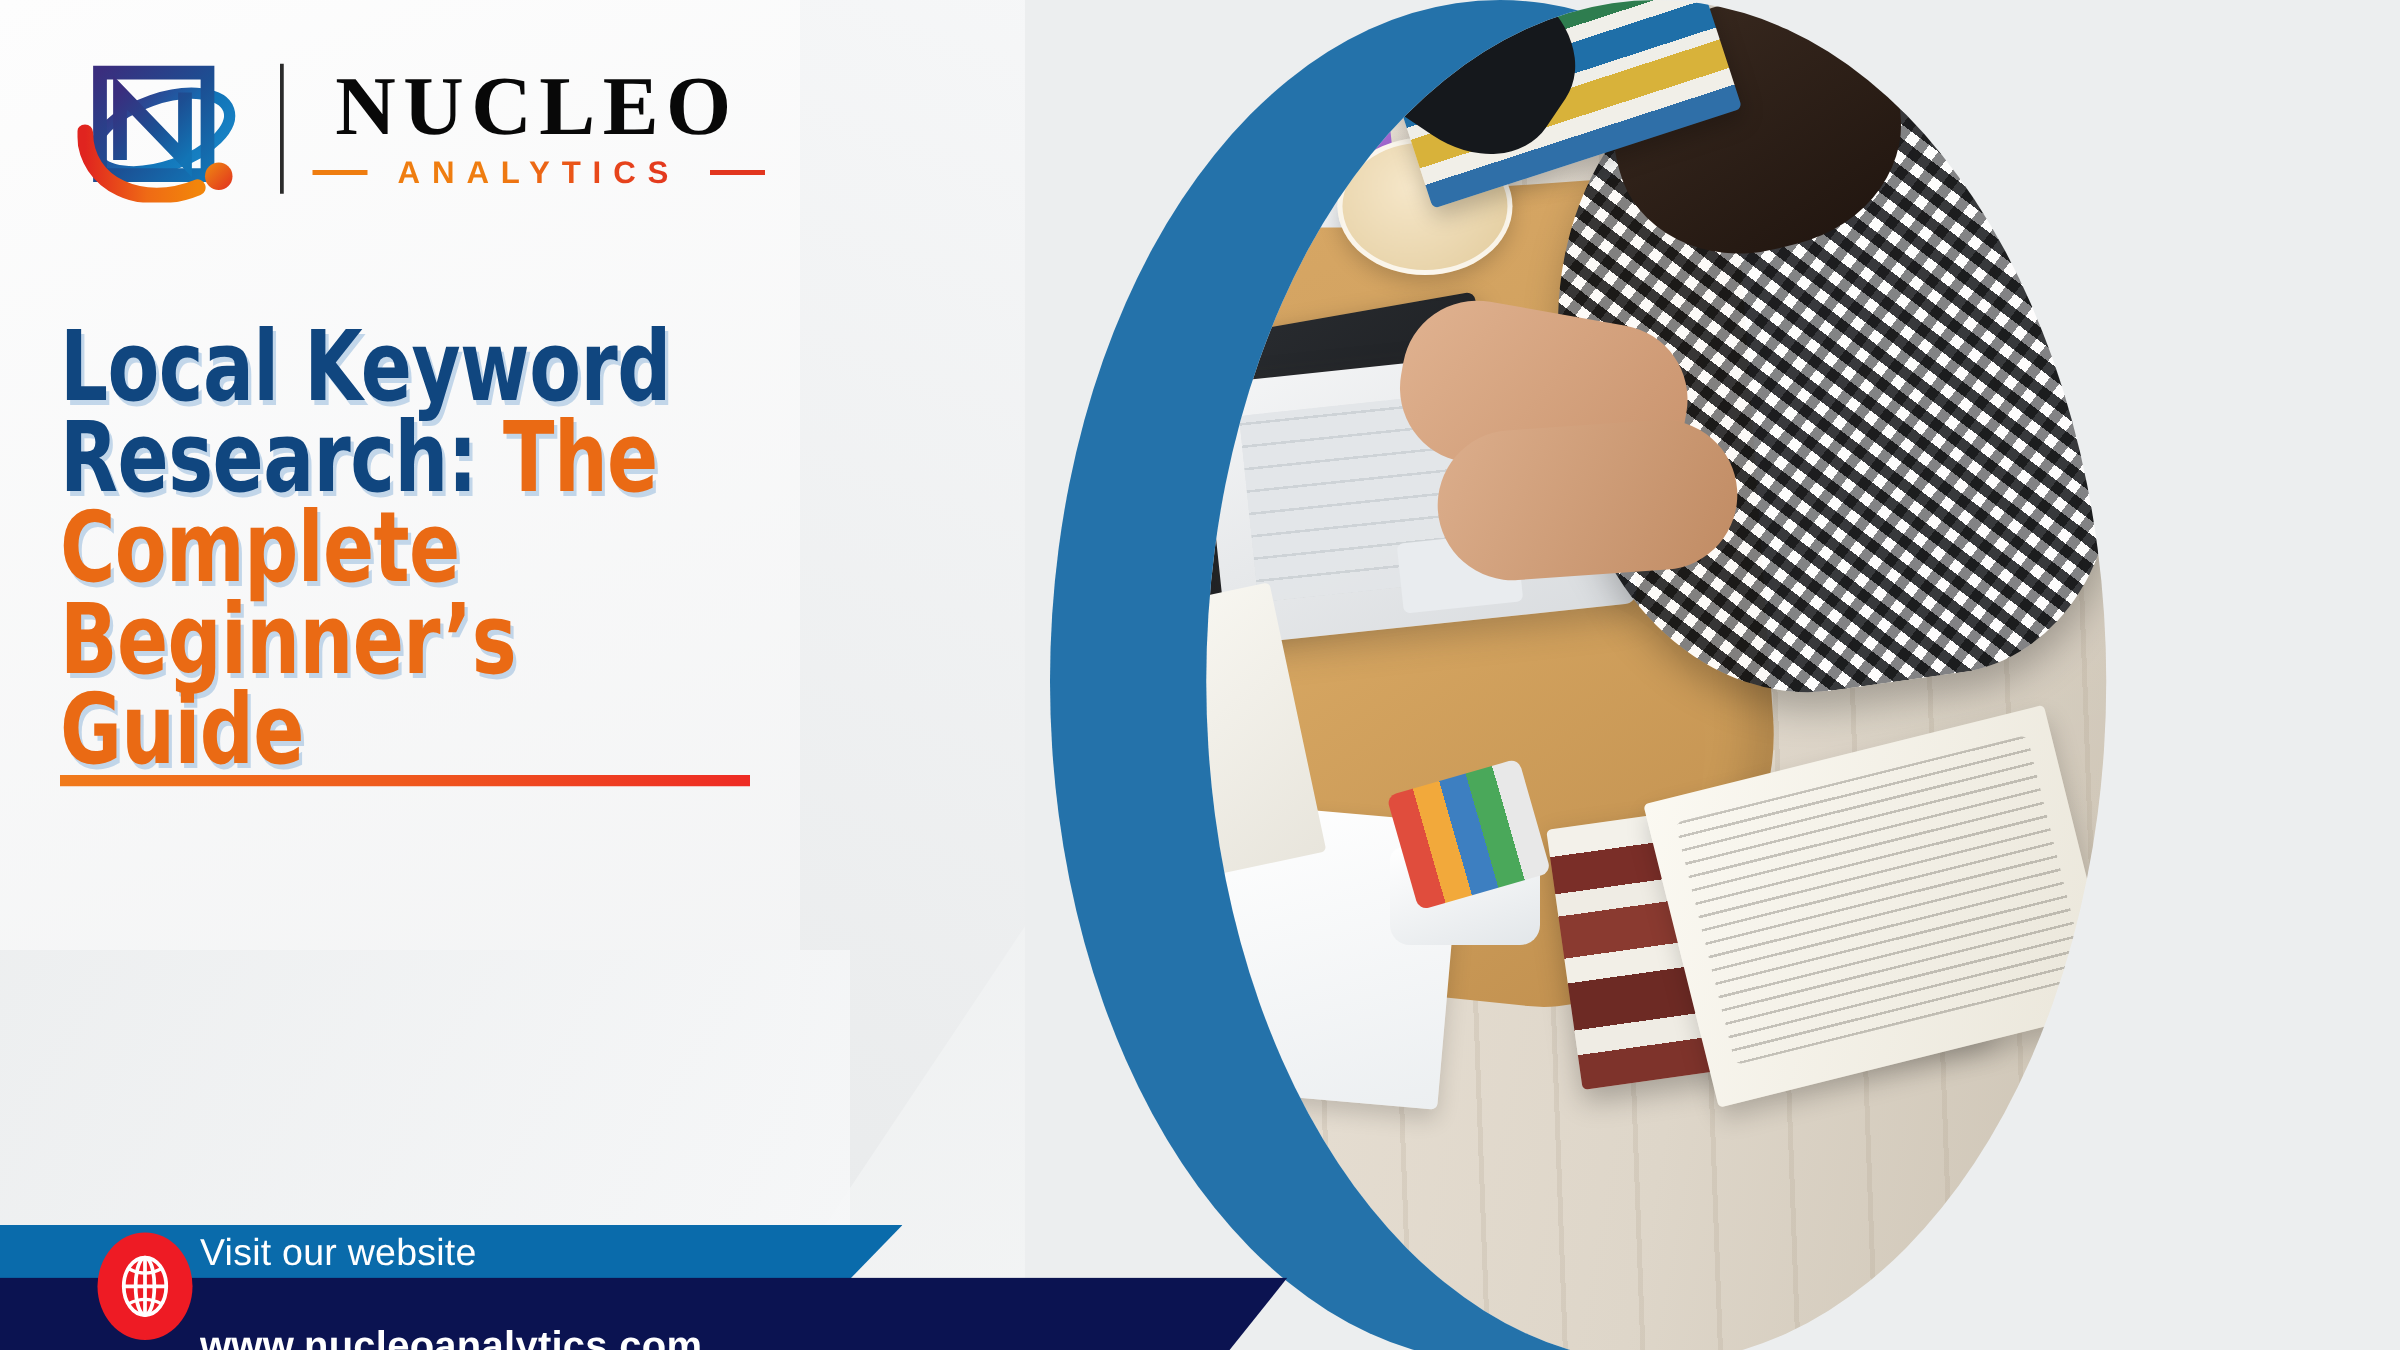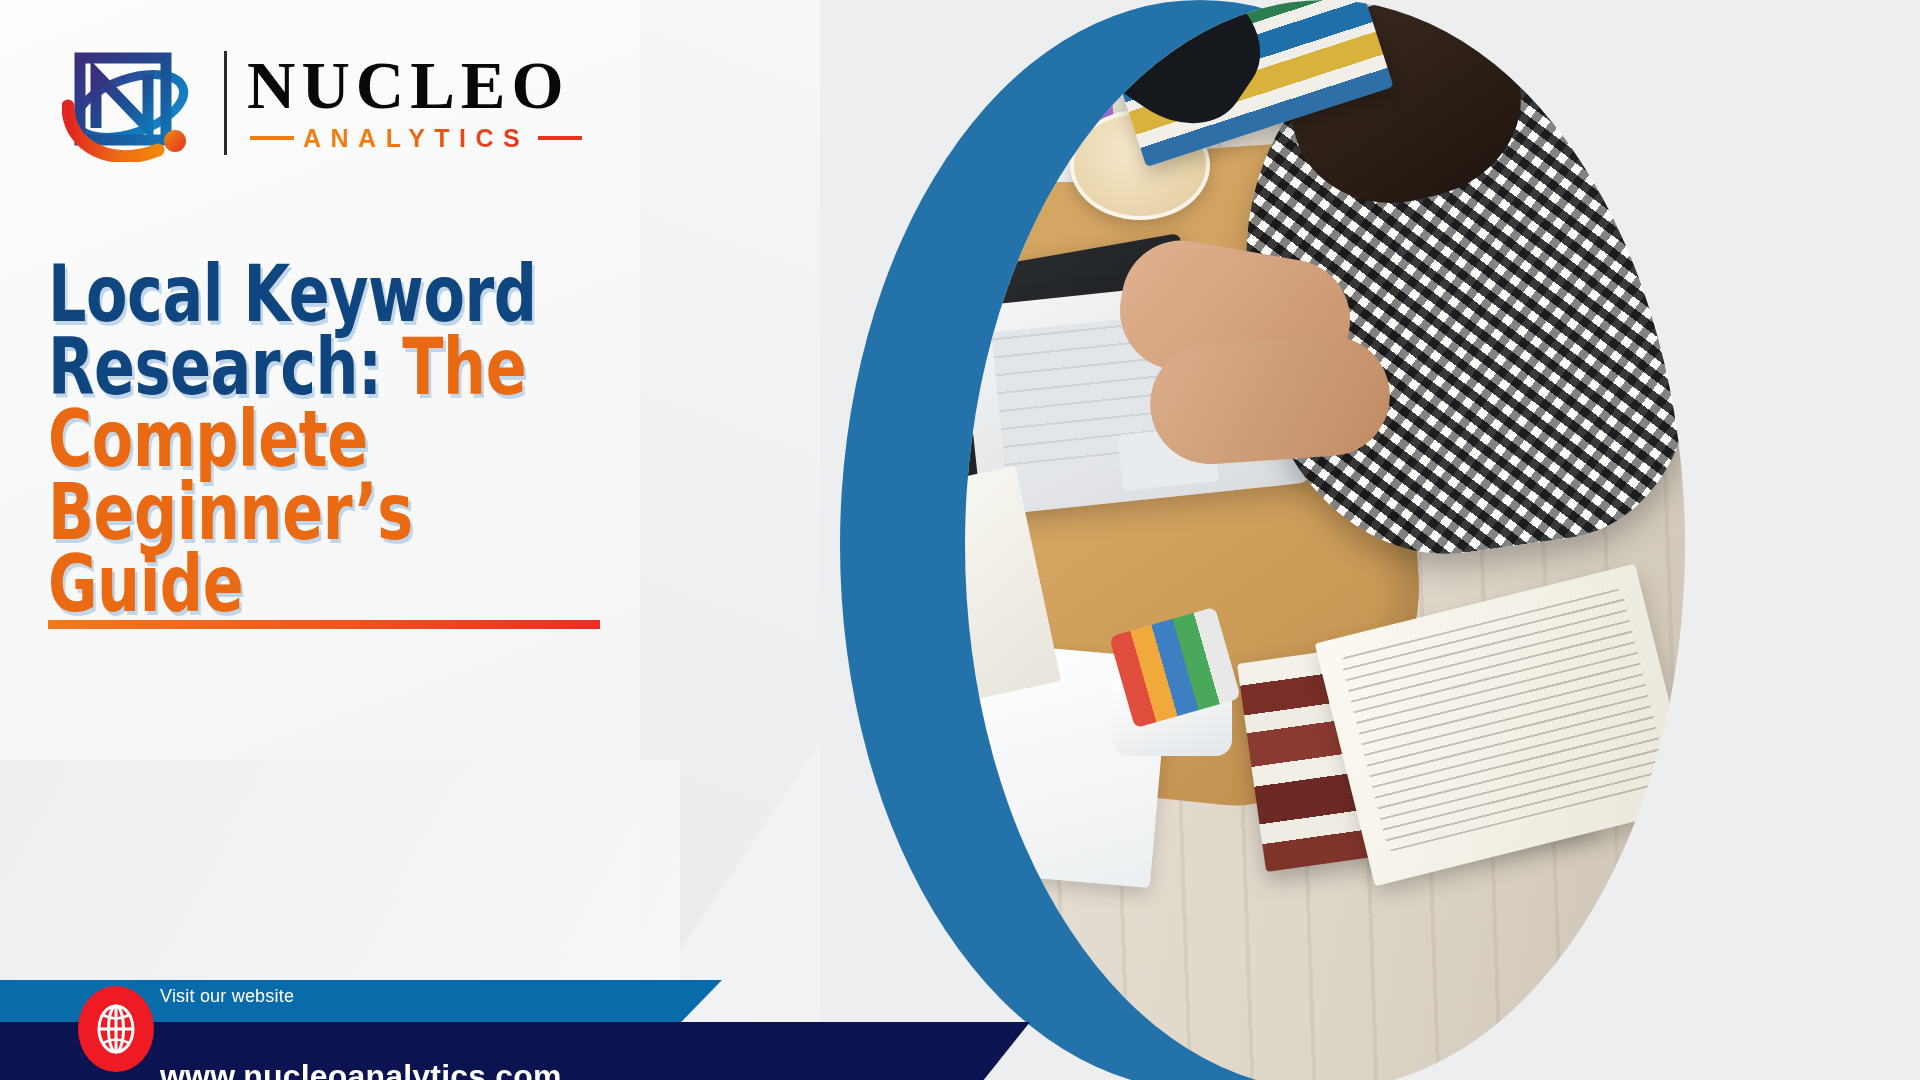--- a/index.html
+++ b/index.html
@@ -158,27 +158,27 @@
   
   .photo-circle-mask {
     position:absolute; left:820px; top:0; width:1100px; height:1080px;
     pointer-events:none;
   }
 
   
   .logo { position:absolute; left:62px; top:44px; display:flex; align-items:center; gap:20px; }
   .logo-mark { width:140px; height:118px; position:relative; flex:none; }
   .logo-sep { width:3px; height:104px; background:#2b2b2b; flex:none; margin-left:2px;}
-  .logo-text { display:flex; flex-direction:column; justify-content:center; }
+  .logo-text { display:flex; flex-direction:column; justify-content:center;text-align:center; }
   .logo-word {
     font-family:"Liberation Serif", serif;
     font-weight:700; font-size:67px; line-height:.98; color:#080808;
     letter-spacing:6px;
   }
-  .logo-sub { display:flex; align-items:center; gap:9px; margin-top:5px; padding-left:3px;}
+  .logo-sub { display:flex; align-items:center; gap:24px; margin-top:5px; padding-left:3px;}
   .logo-sub .dash { height:4px; width:44px; background:#ef7d10; flex:none;}
   .logo-sub .dash.right { background:#e2361f; }
   .logo-sub .word {
     font-size:25px; letter-spacing:9.5px; font-weight:600;
     background:linear-gradient(90deg,#ef7d10 0%,#ef7d10 35%,#e8491a 70%,#e2361f 100%);
     -webkit-background-clip:text; background-clip:text; color:transparent;
   }
 
   
   .headline {
@@ -210,21 +210,21 @@
     clip-path:polygon(0 0, 100% 0, 95.5% 100%, 0 100%);
   }
   .globe-badge {
     position:absolute; left:78px; top:986px; width:76px; height:86px;
     border-radius:50%; background:#ee1b24;
     display:flex; align-items:center; justify-content:center;
   }
   .globe-badge svg { width:48px; height:56px; display:block; }
   .visit-label {
     position:absolute; left:160px; top:986px;
-    color:#ffffff; font-size:18px; font-weight:400; letter-spacing:.2px;
+    color:#ffffff; font-size:30px; font-weight:400; letter-spacing:.2px;
   }
   .site-url {
     position:absolute; left:160px; top:1026px;
     color:#ffffff; font-size:32px; font-weight:700; letter-spacing:.2px;
   }
 </style>
 </head>
 <body>
 
 <div id="banner">

